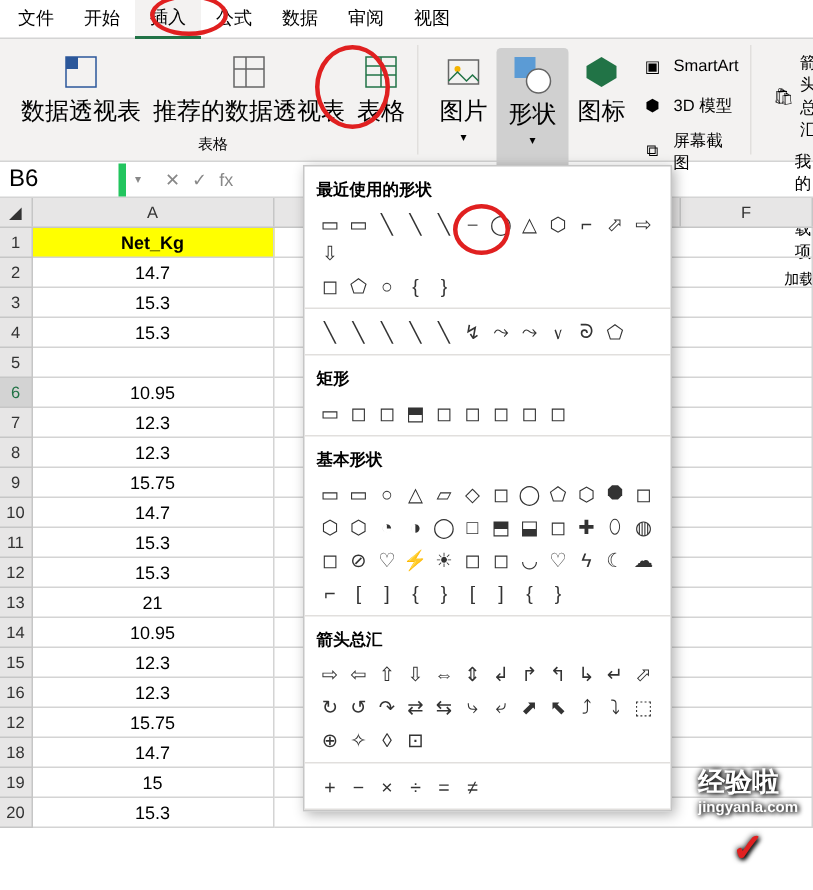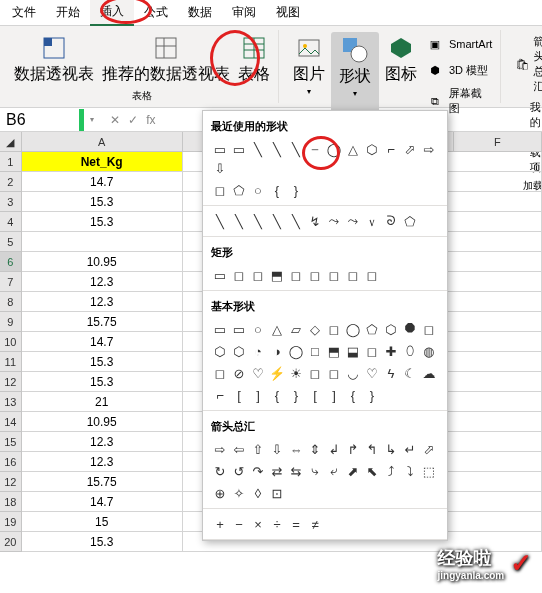--- a/index.html
+++ b/index.html
@@ -47,21 +47,21 @@
     .shapes-section { border-bottom: 1px solid #e1dfdd; padding: 4px 8px; }
     .shapes-title { font-size: 11px; font-weight: bold; padding: 4px 0; }
     .shapes-grid { display: flex; flex-wrap: wrap; gap: 1px; padding: 2px 0; }
     .shape-cell { width: 18px; height: 18px; display: flex; align-items: center; justify-content: center; cursor: pointer; font-size: 13px; color: #333; }
     
     .red-circle { position: absolute; border: 3px solid #e02020; border-radius: 50%; z-index: 200; pointer-events: none; }
     .circle1 { left: 100px; top: -4px; width: 52px; height: 28px; }
     .circle2 { left: 210px; top: 30px; width: 50px; height: 56px; }
     .circle3 { left: 302px; top: 136px; width: 38px; height: 34px; }
     
-    .watermark { position: absolute; right: 10px; bottom: 12px; color: #fff; font-weight: bold; font-size: 18px; text-shadow: 0 0 4px #000, 1px 1px 3px #000; z-index: 300; display: flex; align-items: center; gap: 6px; }
+    .watermark { position: absolute; right: 10px; bottom: 12px; color: #fff; font-weight: bold; font-size: 18px; text-shadow: 0 0 4px #000, 1px 1px 3px #000; z-index: 300; display: flex; align-items: center; gap: 6px; flex-direction: column; }
     .watermark-sub { font-size: 10px; display: block; }
     .checkmark { color: #e02020; font-size: 26px; }
   </style>
 </head>
 <body>
 
 <div class="tabs">
   <div class="tab">文件</div>
   <div class="tab">开始</div>
   <div class="tab active">插入</div>

